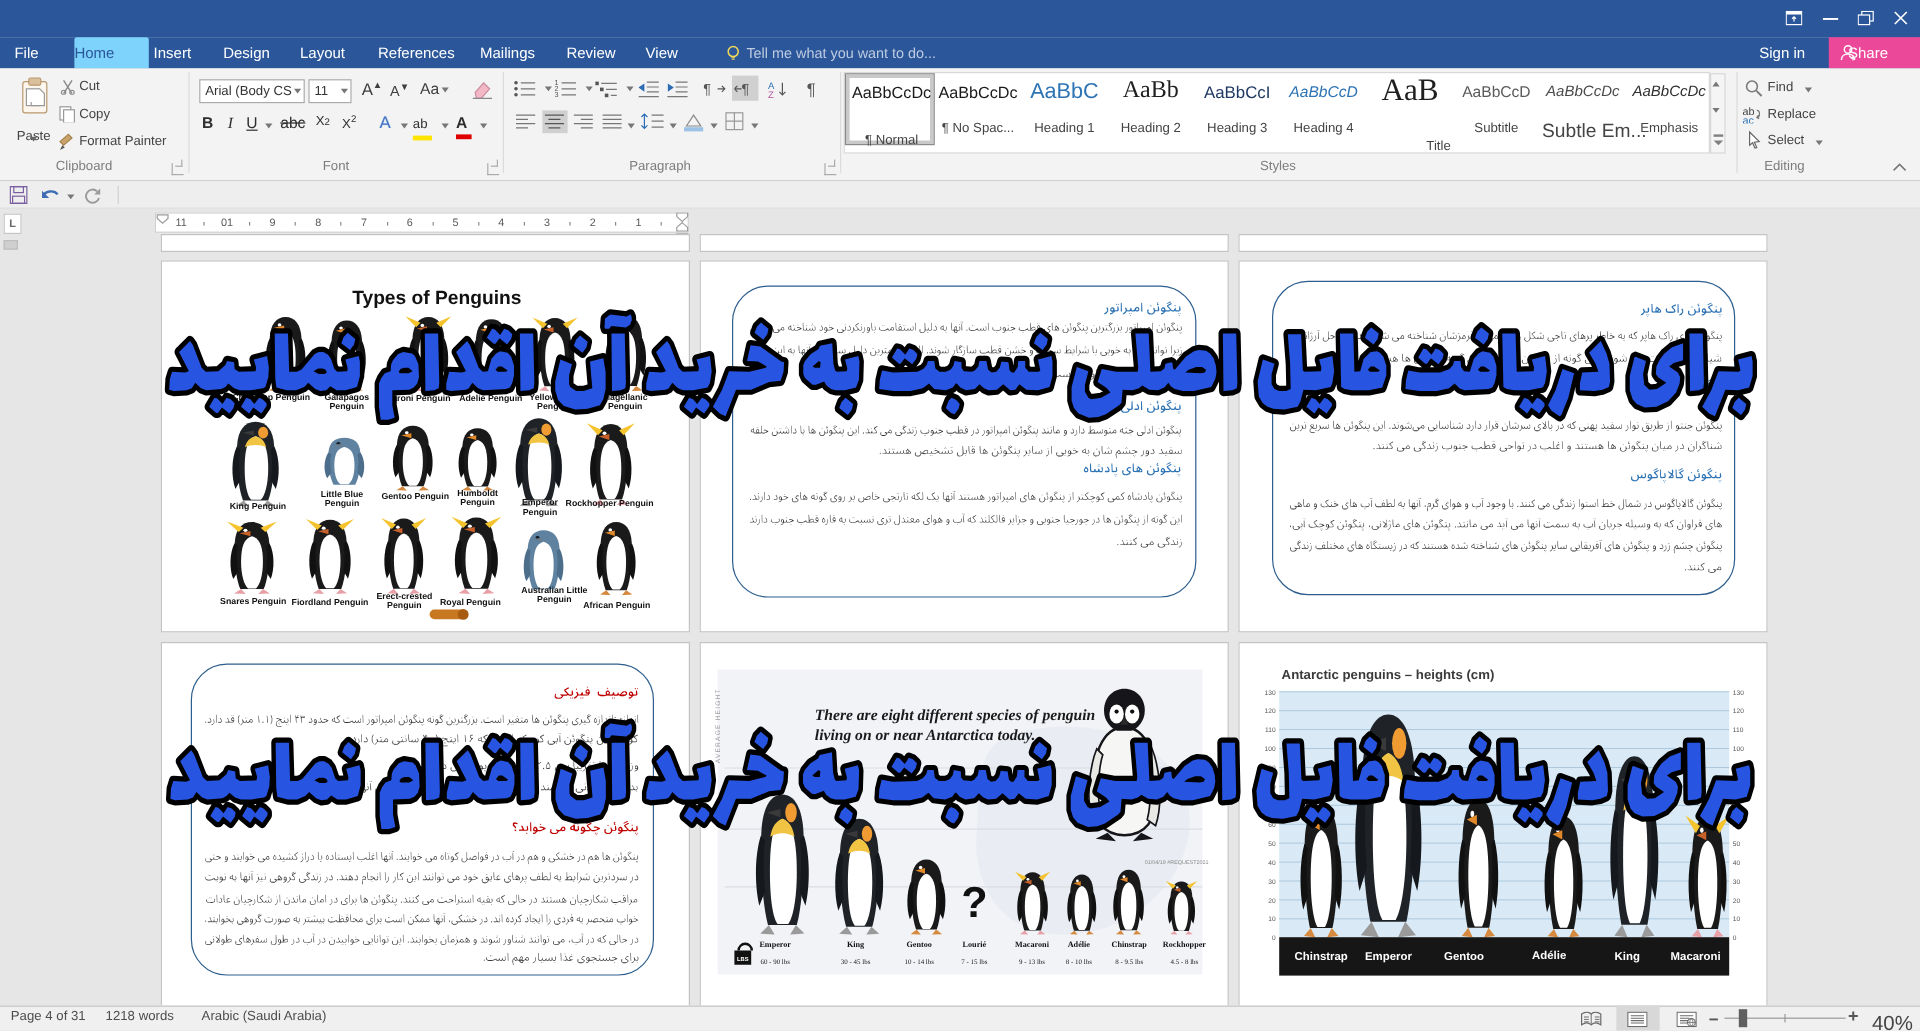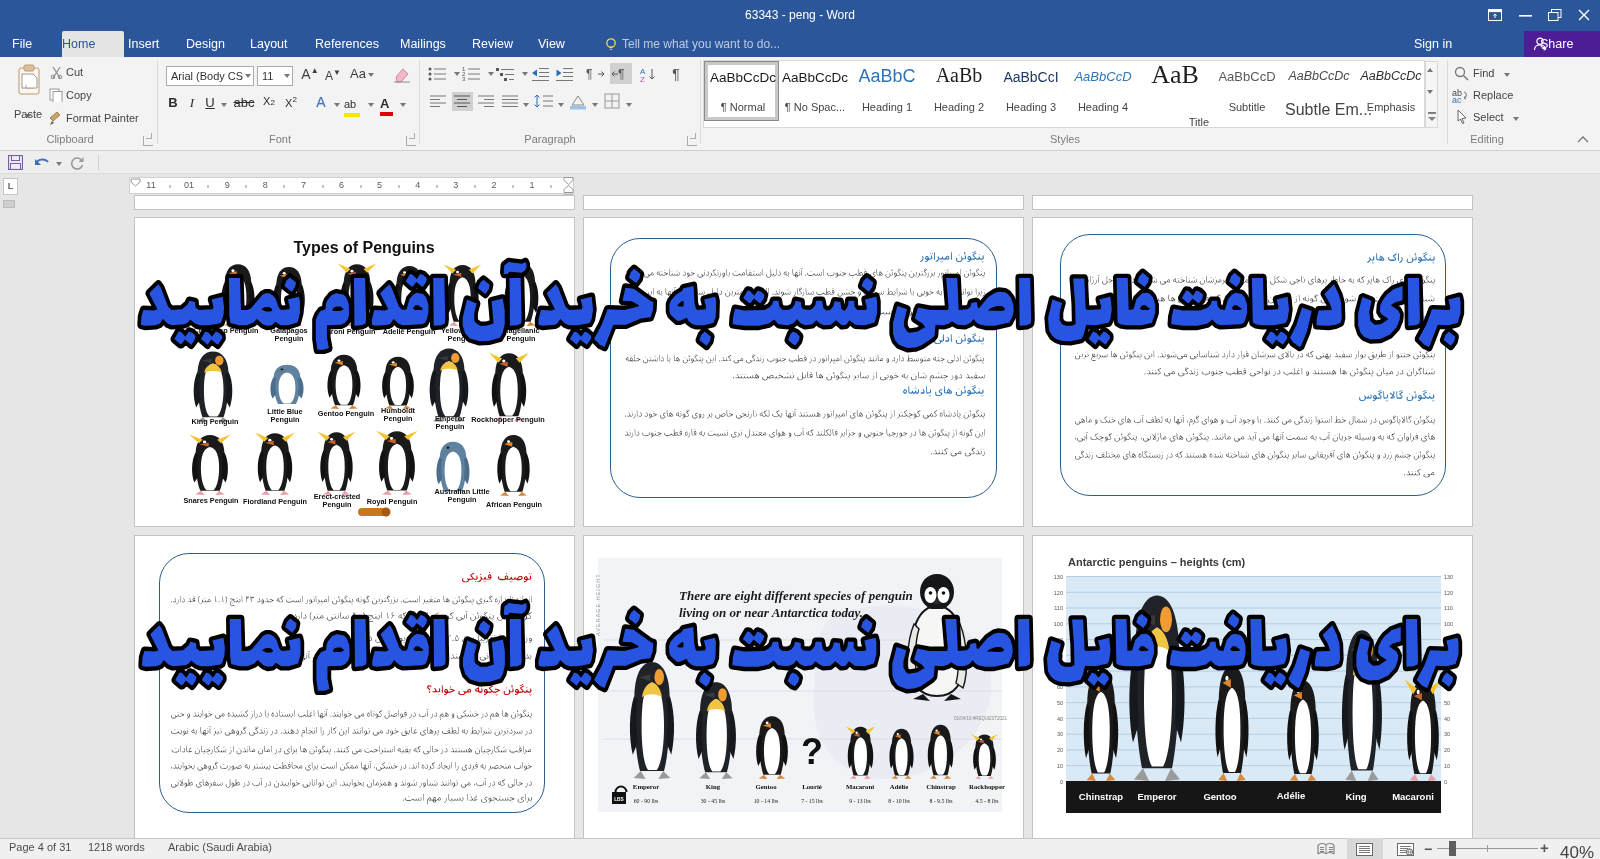--- a/index.html
+++ b/index.html
@@ -3,21 +3,21 @@
 *{margin:0;padding:0;box-sizing:border-box}
 html,body{width:1600px;height:859px;overflow:hidden;font-family:"Liberation Sans",sans-serif;background:#e6e6e6}
 .abs{position:absolute}
 #app{position:relative;width:1600px;height:859px}
 
 #titlebar{position:absolute;left:0;top:0;width:1600px;height:31px;background:#2b579a;color:#fff}
 #title-text{position:absolute;left:0;top:8px;width:1600px;text-align:center;font-size:12px;color:#fff}
 
 #tabrow{position:absolute;left:0;top:31px;width:1600px;height:26px;background:#2b579a}
 .tab{position:absolute;top:0;height:26px;line-height:26px;color:#fff;font-size:12.5px;text-align:left}
-#tab-home{background:#e5e5e5;color:#2b579a;border-radius:2px 2px 0 0}
+#tab-home{background:#7dd3fc;color:#2b579a;border-radius:2px 2px 0 0}
 
 #ribbonbg{position:absolute;left:0;top:57px;width:1600px;height:94px;background:#f3f3f3;border-bottom:1px solid #d2d0ce}
 .gsep{position:absolute;top:60px;width:1px;height:84px;background:#dbdbdb}
 .glabel{position:absolute;top:133px;font-size:11px;color:#7d7d7d;text-align:center;white-space:nowrap}
 .launcher{position:absolute;top:136px;width:10px;height:10px;border-left:1px solid #9a9a9a;border-bottom:1px solid #9a9a9a;opacity:.8}
 .launcher:after{content:"";position:absolute;left:2px;top:-3px;width:5px;height:5px;border-right:1px solid #9a9a9a;border-bottom:1px solid #9a9a9a}
 .rbtn-label{font-size:11px;color:#444}
 .combo{position:absolute;border:1px solid #ababab;background:#fff;font-size:11px;color:#333;padding-left:4px}
 .combo .arr{position:absolute;right:2px;top:7px;width:0;height:0;border-left:3px solid transparent;border-right:3px solid transparent;border-top:4px solid #777}
 .icn{position:absolute;font-size:13px;color:#555;text-align:center}
@@ -33,21 +33,20 @@
 .rtick{position:absolute;top:7px;width:1px;height:3px;background:#8a8a8a;transform:translateX(-50%)}
 #tabsel{position:absolute;left:3px;top:4px;width:15px;height:17px;background:#fff;border:1px solid #c6c6c6;color:#666;font-size:9px;line-height:15px;text-align:center;font-weight:bold}
 
 #statusbarbg{position:absolute;left:0;top:838px;width:1600px;height:21px;background:#f0f0f0;border-top:1px solid #c6c6c6}
 .sbitem{position:absolute;top:841px;font-size:11px;color:#4d4d4d}
 
 .wm{position:absolute;pointer-events:none}
 </style></head><body>
 <div id="app">
 <div id="titlebar">
- <div id="title-text">63343 - peng - Word</div>
  <svg class="abs" style="left:1488px;top:9px" width="14" height="13">
         <rect x="0.5" y="0.5" width="13" height="11" fill="none" stroke="#fff"></rect>
         <rect x="0.5" y="0.5" width="13" height="2.6" fill="#fff"></rect>
         <path d="M7 9 L7 5 M5.4 6.6 L7 5 L8.6 6.6" stroke="#fff" fill="none"></path>
       </svg>
  <svg class="abs" style="left:1519px;top:15px" width="13" height="2">
         <rect width="13" height="1.6" fill="#fff"></rect>
       </svg>
  <svg class="abs" style="left:1548px;top:9px" width="14" height="13">
         <rect x="3.5" y="0.5" width="9.5" height="8" fill="none" stroke="#fff"></rect>
@@ -65,22 +64,22 @@
  <div class="tab" style="left:250px;width:56px">Layout</div>
  <div class="tab" style="left:315px;width:80px">References</div>
  <div class="tab" style="left:400px;width:66px">Mailings</div>
  <div class="tab" style="left:472px;width:60px">Review</div>
  <div class="tab" style="left:538px;width:50px">View</div>
  <svg class="abs" style="left:604px;top:6px" width="14" height="15">
         <circle cx="7" cy="6" r="4.2" fill="none" stroke="#f0d75a" stroke-width="1.3"></circle>
         <path d="M5.5 10.5 h3 M5.8 12.2 h2.4" stroke="#f0d75a" stroke-width="1.1"></path>
       </svg>
  <div class="tab" style="left:622px;width:190px;color:#becbe0;text-align:left;font-size:12px">Tell me what you want to do...</div>
- <div class="tab" style="left:1414px;width:50px">Sign in</div>
- <div class="tab" style="left:1524px;width:76px;background:#4c1d95">
+ <div class="tab" style="left:1466px;width:50px">Sign in</div>
+ <div class="tab" style="left:1524px;width:76px;background:#ec4899">
    <svg style="position:absolute;left:8px;top:5px" width="17" height="16">
           <circle cx="8" cy="5.2" r="3.1" fill="none" stroke="#fff" stroke-width="1.2"></circle>
           <path d="M2.5 14 c0-3.2 2.4-5 5.5-5 3.1 0 5.5 1.8 5.5 5" fill="none" stroke="#fff" stroke-width="1.2"></path>
           <path d="M12.2 10.5 v4 M10.2 12.5 h4" stroke="#fff" stroke-width="1.1"></path>
         </svg>
    <span style="margin-left:16px">Share</span>
  </div>
 </div>
 <div id="ribbonbg"></div>
     <div>
@@ -238,21 +237,21 @@
         <path d="M1 8 h14 M8 1 v14" stroke="#999"></path>
       </svg>
       <div class="dar abs" style="left:624px;top:103px"></div>
  <div class="glabel" style="left:500px;width:100px">Paragraph</div>
  <div class="launcher" style="left:687px"></div>
  <div class="gsep" style="left:700px"></div>
 
  <div class="abs" style="left:703px;top:60px;width:722px;height:68px;border:1px solid #d8d8d8;background:#fff"></div>
  <div class="abs" style="left:704px;top:61px;width:75px;height:60px;border:1px solid #8a8a8a;background:#fff;box-shadow:inset 0 0 0 3px #c9c9c9"></div>
  <div class="abs" style="left:709px;top:70px;width:68px;font-size:13.5px;color:#1a1a1a;text-align:center;white-space:nowrap;overflow:hidden">AaBbCcDc</div>
- <div class="abs" style="left:709px;top:101px;width:68px;font-size:11px;color:#444;text-align:center;white-space:nowrap;overflow:hidden">¶ Normal</div>
+ <div class="abs" style="left:709px;top:111px;width:68px;font-size:11px;color:#444;text-align:center;white-space:nowrap;overflow:hidden">¶ Normal</div>
  <div class="abs" style="left:781px;top:70px;width:68px;font-size:13.5px;color:#1a1a1a;text-align:center;white-space:nowrap;overflow:hidden">AaBbCcDc</div>
  <div class="abs" style="left:781px;top:101px;width:68px;font-size:11px;color:#444;text-align:center;white-space:nowrap;overflow:hidden">¶ No Spac...</div>
  <div class="abs" style="left:853px;top:66px;width:68px;font-size:18px;color:#2e74b5;text-align:center;white-space:nowrap;overflow:hidden">AaBbC</div>
  <div class="abs" style="left:853px;top:101px;width:68px;font-size:11px;color:#444;text-align:center;white-space:nowrap">Heading 1</div>
  <div class="abs" style="left:925px;top:64px;width:68px;font-size:20px;color:#1f1f1f;text-align:center;white-space:nowrap;font-family:'Liberation Serif',serif">AaBb</div>
  <div class="abs" style="left:925px;top:101px;width:68px;font-size:11px;color:#444;text-align:center;white-space:nowrap">Heading 2</div>
  <div class="abs" style="left:997px;top:69px;width:68px;font-size:14px;color:#1f3864;text-align:center;white-space:nowrap">AaBbCcI</div>
  <div class="abs" style="left:997px;top:101px;width:68px;font-size:11px;color:#444;text-align:center;white-space:nowrap">Heading 3</div>
  <div class="abs" style="left:1069px;top:69px;width:68px;font-size:13px;font-style:italic;color:#2e74b5;text-align:center;white-space:nowrap">AaBbCcD</div>
  <div class="abs" style="left:1069px;top:101px;width:68px;font-size:11px;color:#444;text-align:center;white-space:nowrap">Heading 4</div>

